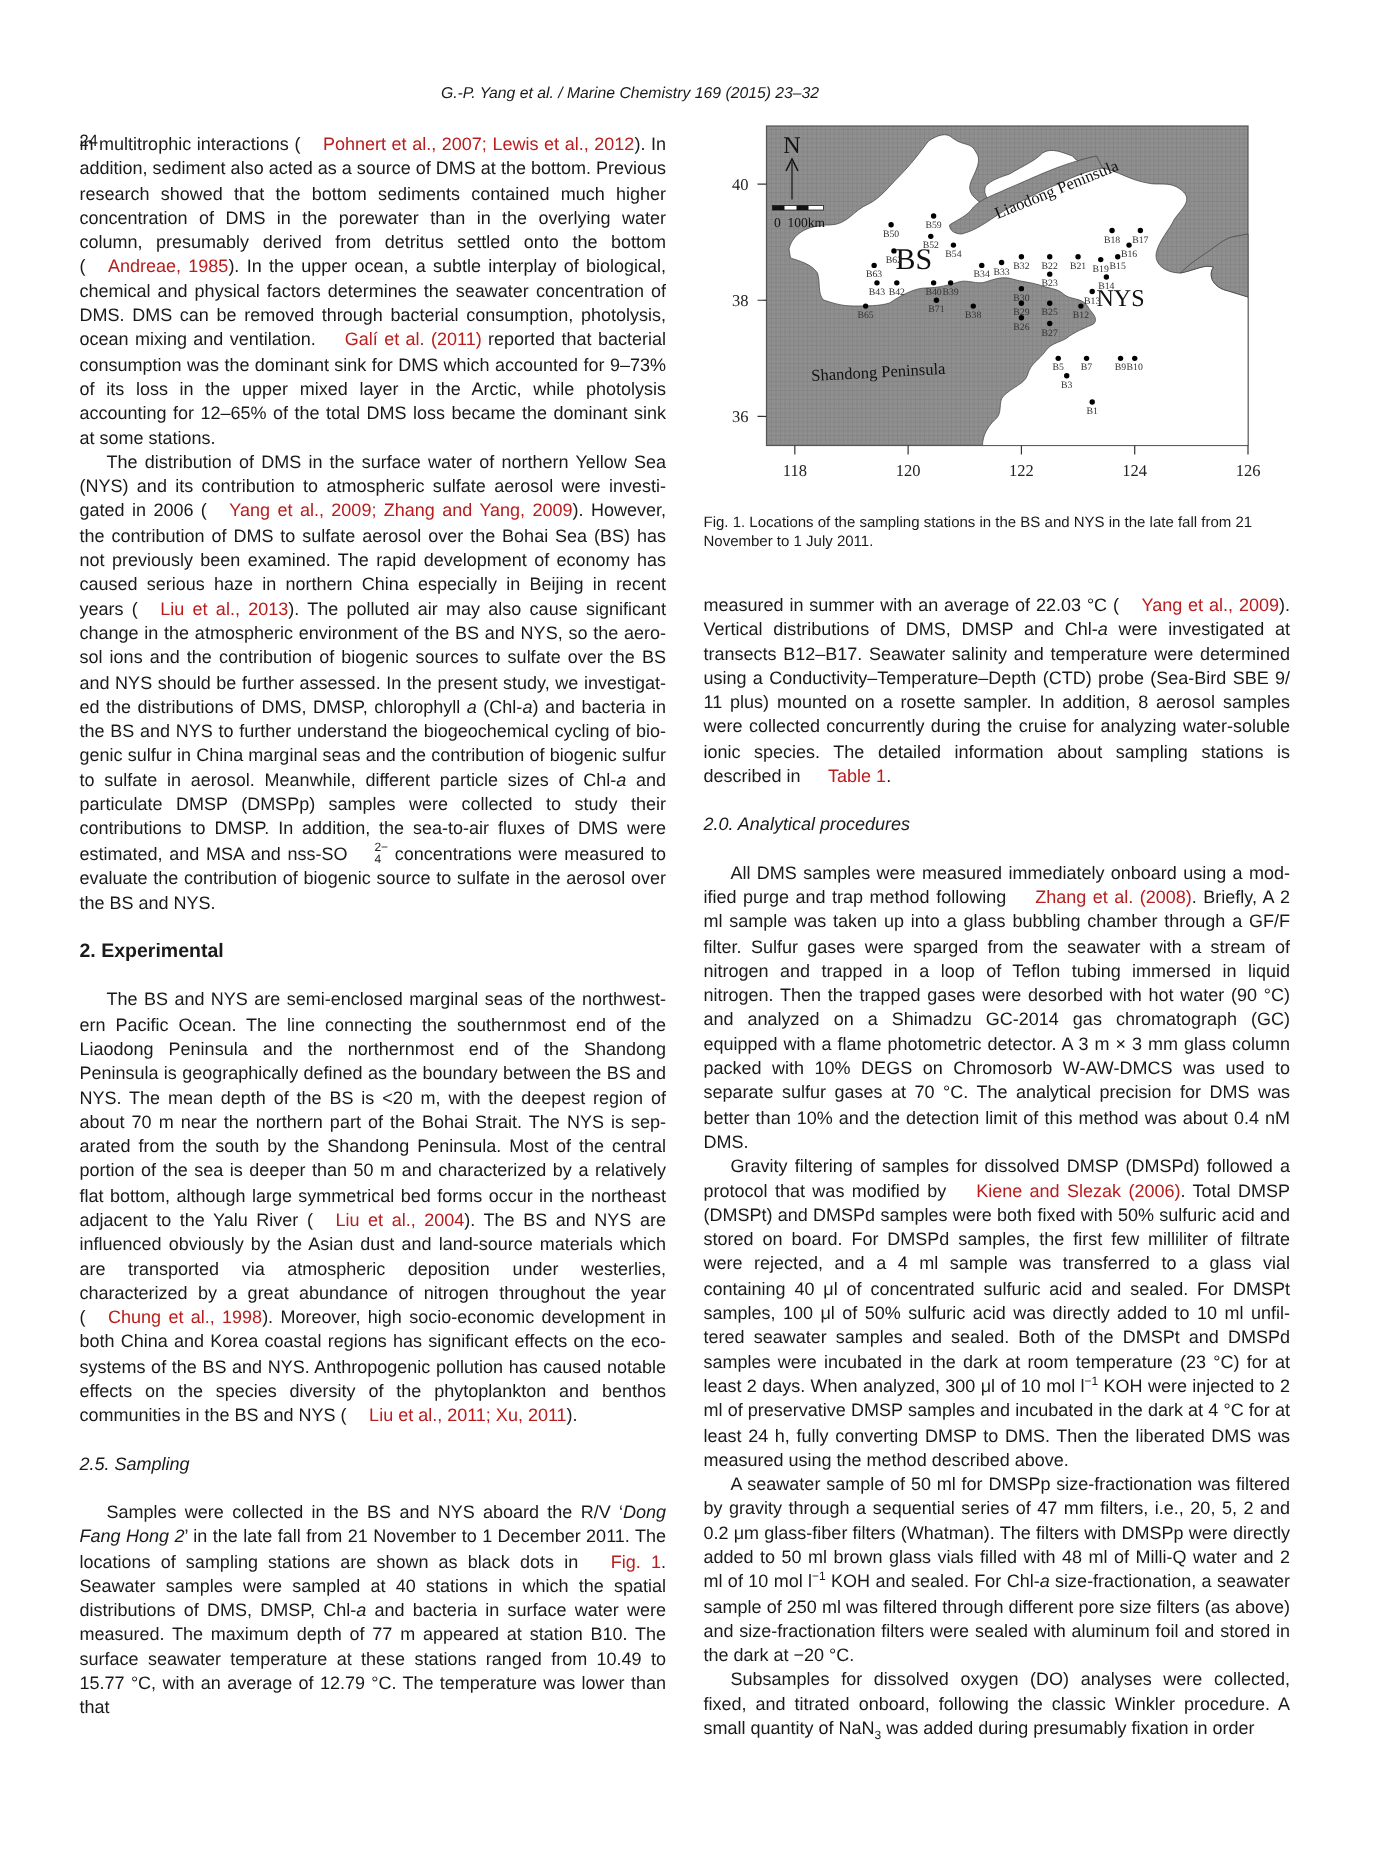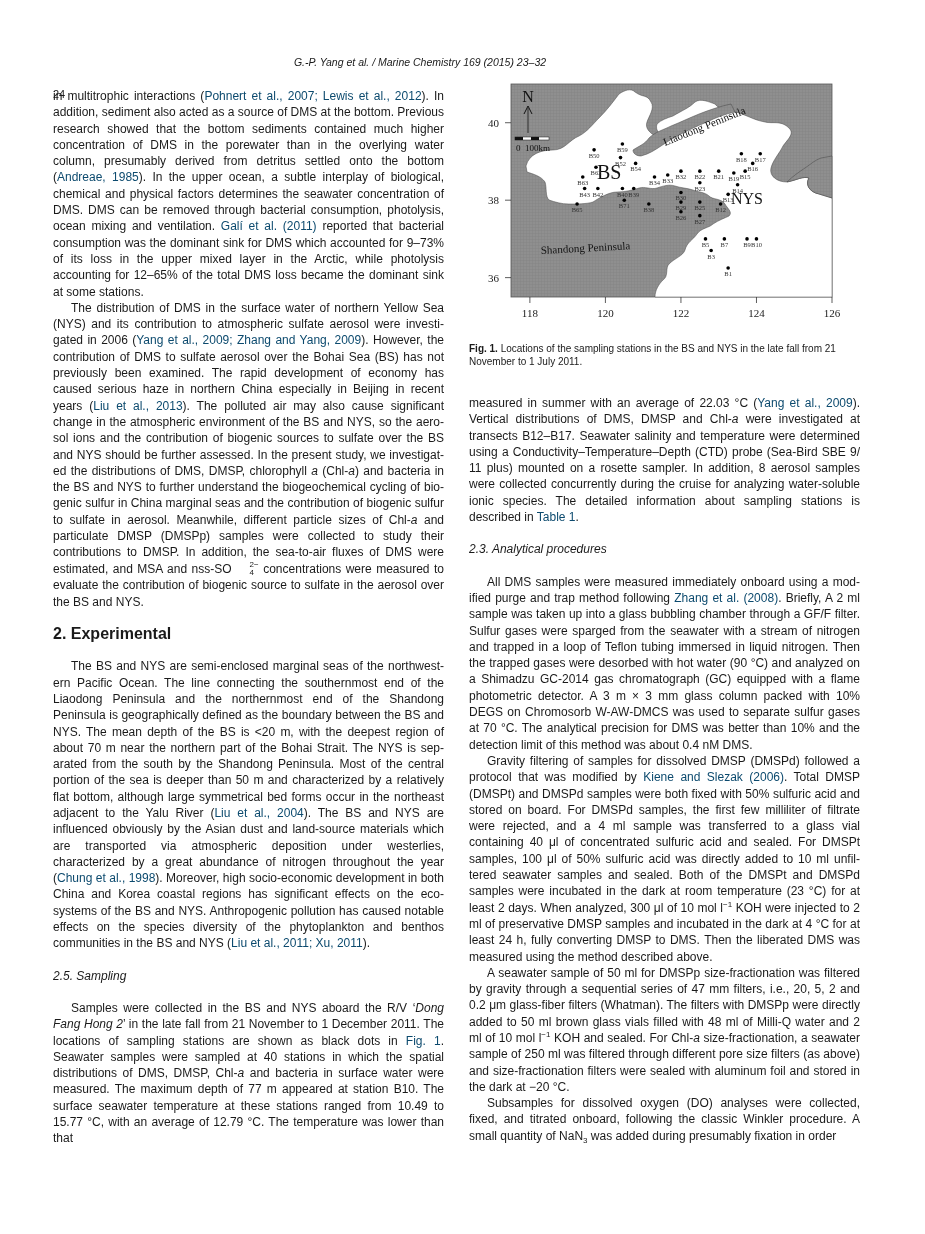--- a/index.html
+++ b/index.html
@@ -6,28 +6,28 @@
   body { width: 925px; height: 1234px; position: relative; overflow: hidden;
          font-family: "Liberation Sans", "DejaVu Sans", sans-serif; color: #1a1a1a; }
   .page-num { position: absolute; left: 53px; top: 56px; font-size: 11px; margin-top: 32px; }
   .running-head { position: absolute; left: 0; width: 840px; top: 56px; text-align: center;
                   font-size: 10.5px; font-style: italic; }
   .col { position: absolute; font-size: 12px; line-height: 16.3px; text-align: justify; hyphens: manual; }
   .col-left { left: 53px; top: 88px; width: 391px; }
   .col-right { left: 469px; top: 395px; width: 391px; }
   .col p { margin: 0; }
   .col p.ind { text-indent: 18px; }
-  .cite { color: #0c4a6e; }
-  .h-sec { font-weight: bold; margin: 16px 0 16px 0; font-size: 16px; }
+  .cite { color: #b91c1c; padding-left: 15px; }
+  .h-sec { font-weight: bold; margin: 16px 0 16px 0; font-size: 13px; }
   .h-sub { font-style: italic; margin: 0 0 16px 0; font-size: 12px; }
   .gap { height: 16px; }
   sup, sub { font-size: 8px; line-height: 0; }
   .figure { position: absolute; left: 469px; top: 80px; width: 391px; height: 260px; }
   .fig-caption { position: absolute; left: 469px; top: 342px; width: 391px; font-size: 10px; line-height: 13px; }
-  .fig-caption b { font-weight: bold; }
+  .fig-caption b { font-weight: normal; }
   svg text { font-family: "Liberation Serif", "DejaVu Serif", serif; }
 </style>
 </head>
 <body>
 
 <div class="page-num">24</div>
 <div class="running-head">G.-P. Yang et al. / Marine Chemistry 169 (2015) 23–32</div>
 
 <div class="col col-left">
   <p><span>in multitrophic interactions (</span><a class="cite">Pohnert et al., 2007; Lewis et al., 2012</a><span>). In addition, sediment also acted as a source of DMS at the bottom. Previous research showed that the bottom sediments contained much higher concentration of DMS in the porewater than in the overlying water column, presumably derived from detritus settled onto the bottom (</span><a class="cite">Andreae, 1985</a><span>). In the upper ocean, a subtle interplay of biological, chemical and physical factors determines the seawater concentration of DMS. DMS can be removed through bacterial consumption, photoly­sis, ocean mixing and ventilation. </span><a class="cite">Galí et al. (2011)</a><span> reported that bacterial consumption was the dominant sink for DMS which accounted for 9–73% of its loss in the upper mixed layer in the Arctic, while photol­ysis accounting for 12–65% of the total DMS loss became the dominant sink at some stations.</span></p>
@@ -184,19 +184,19 @@
         <text x="259.1470588235294" y="195.95454545454547" font-size="6.5" text-anchor="middle" fill="#333">B1</text>
       </g>
   </svg>
 </div>
 <div class="fig-caption"><b>Fig. 1.</b><span> Locations of the sampling stations in the BS and NYS in the late fall from 21 Novem­ber to 1 July 2011.</span></div>
 
 <div class="col col-right">
   <p><span>measured in summer with an average of 22.03 °C (</span><a class="cite">Yang et al., 2009</a><span>). Vertical distributions of DMS, DMSP and Chl-</span><i>a</i><span> were investigated at transects B12–B17. Seawater salinity and temperature were determined using a Conductivity–Temperature–Depth (CTD) probe (Sea-Bird SBE 9/ 11 plus) mounted on a rosette sampler. In addition, 8 aerosol samples were collected concurrently during the cruise for analyzing water-soluble ionic species. The detailed information about sampling stations is described in </span><a class="cite">Table 1</a><span>.</span></p>
 
   <div class="gap"></div>
-  <div class="h-sub">2.3. Analytical procedures</div>
+  <div class="h-sub">2.0. Analytical procedures</div>
 
   <p class="ind"><span>All DMS samples were measured immediately onboard using a mod­ified purge and trap method following </span><a class="cite">Zhang et al. (2008)</a><span>. Briefly, A 2 ml sample was taken up into a glass bubbling chamber through a GF/F filter. Sulfur gases were sparged from the seawater with a stream of nitrogen and trapped in a loop of Teflon tubing immersed in liquid nitrogen. Then the trapped gases were desorbed with hot water (90 °C) and analyzed on a Shimadzu GC-2014 gas chromatograph (GC) equipped with a flame photometric detector. A 3 m × 3 mm glass column packed with 10% DEGS on Chromosorb W-AW-DMCS was used to separate sulfur gases at 70 °C. The analytical precision for DMS was better than 10% and the detection limit of this method was about 0.4 nM DMS.</span></p>
   <p class="ind"><span>Gravity filtering of samples for dissolved DMSP (DMSPd) followed a protocol that was modified by </span><a class="cite">Kiene and Slezak (2006)</a><span>. Total DMSP (DMSPt) and DMSPd samples were both fixed with 50% sulfuric acid and stored on board. For DMSPd samples, the first few milliliter of filtrate were rejected, and a 4 ml sample was transferred to a glass vial containing 40 μl of concentrated sulfuric acid and sealed. For DMSPt samples, 100 μl of 50% sulfuric acid was directly added to 10 ml unfil­tered seawater samples and sealed. Both of the DMSPt and DMSPd sam­ples were incubated in the dark at room temperature (23 °C) for at least 2 days. When analyzed, 300 μl of 10 mol l</span><sup>−1</sup><span> KOH were injected to 2 ml of preservative DMSP samples and incubated in the dark at 4 °C for at least 24 h, fully converting DMSP to DMS. Then the liberated DMS was measured using the method described above.</span></p>
   <p class="ind"><span>A seawater sample of 50 ml for DMSPp size-fractionation was fil­tered by gravity through a sequential series of 47 mm filters, i.e., 20, 5, 2 and 0.2 μm glass-fiber filters (Whatman). The filters with DMSPp were directly added to 50 ml brown glass vials filled with 48 ml of Milli-Q water and 2 ml of 10 mol l</span><sup>−1</sup><span> KOH and sealed. For Chl-</span><i>a</i><span> size-fractionation, a seawater sample of 250 ml was filtered through differ­ent pore size filters (as above) and size-fractionation filters were sealed with aluminum foil and stored in the dark at −20 °C.</span></p>
   <p class="ind"><span>Subsamples for dissolved oxygen (DO) analyses were collected, fixed, and titrated onboard, following the classic Winkler procedure. A small quantity of NaN</span><sub>3</sub><span> was added during presumably fixation in order</span></p>
 </div>
 
 </body></html>

